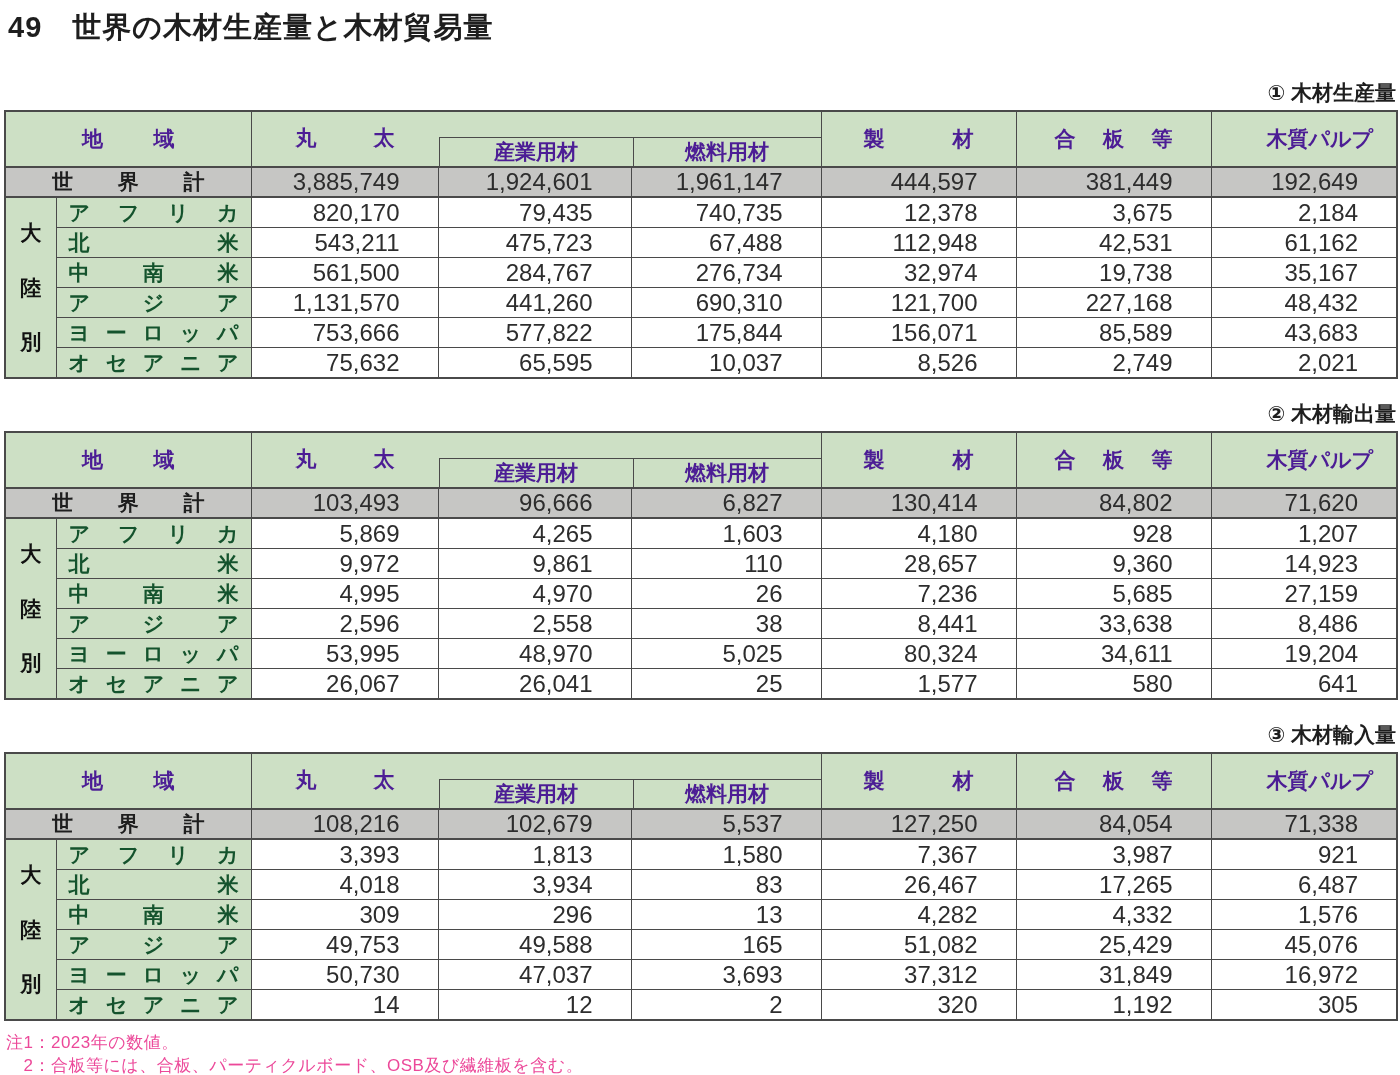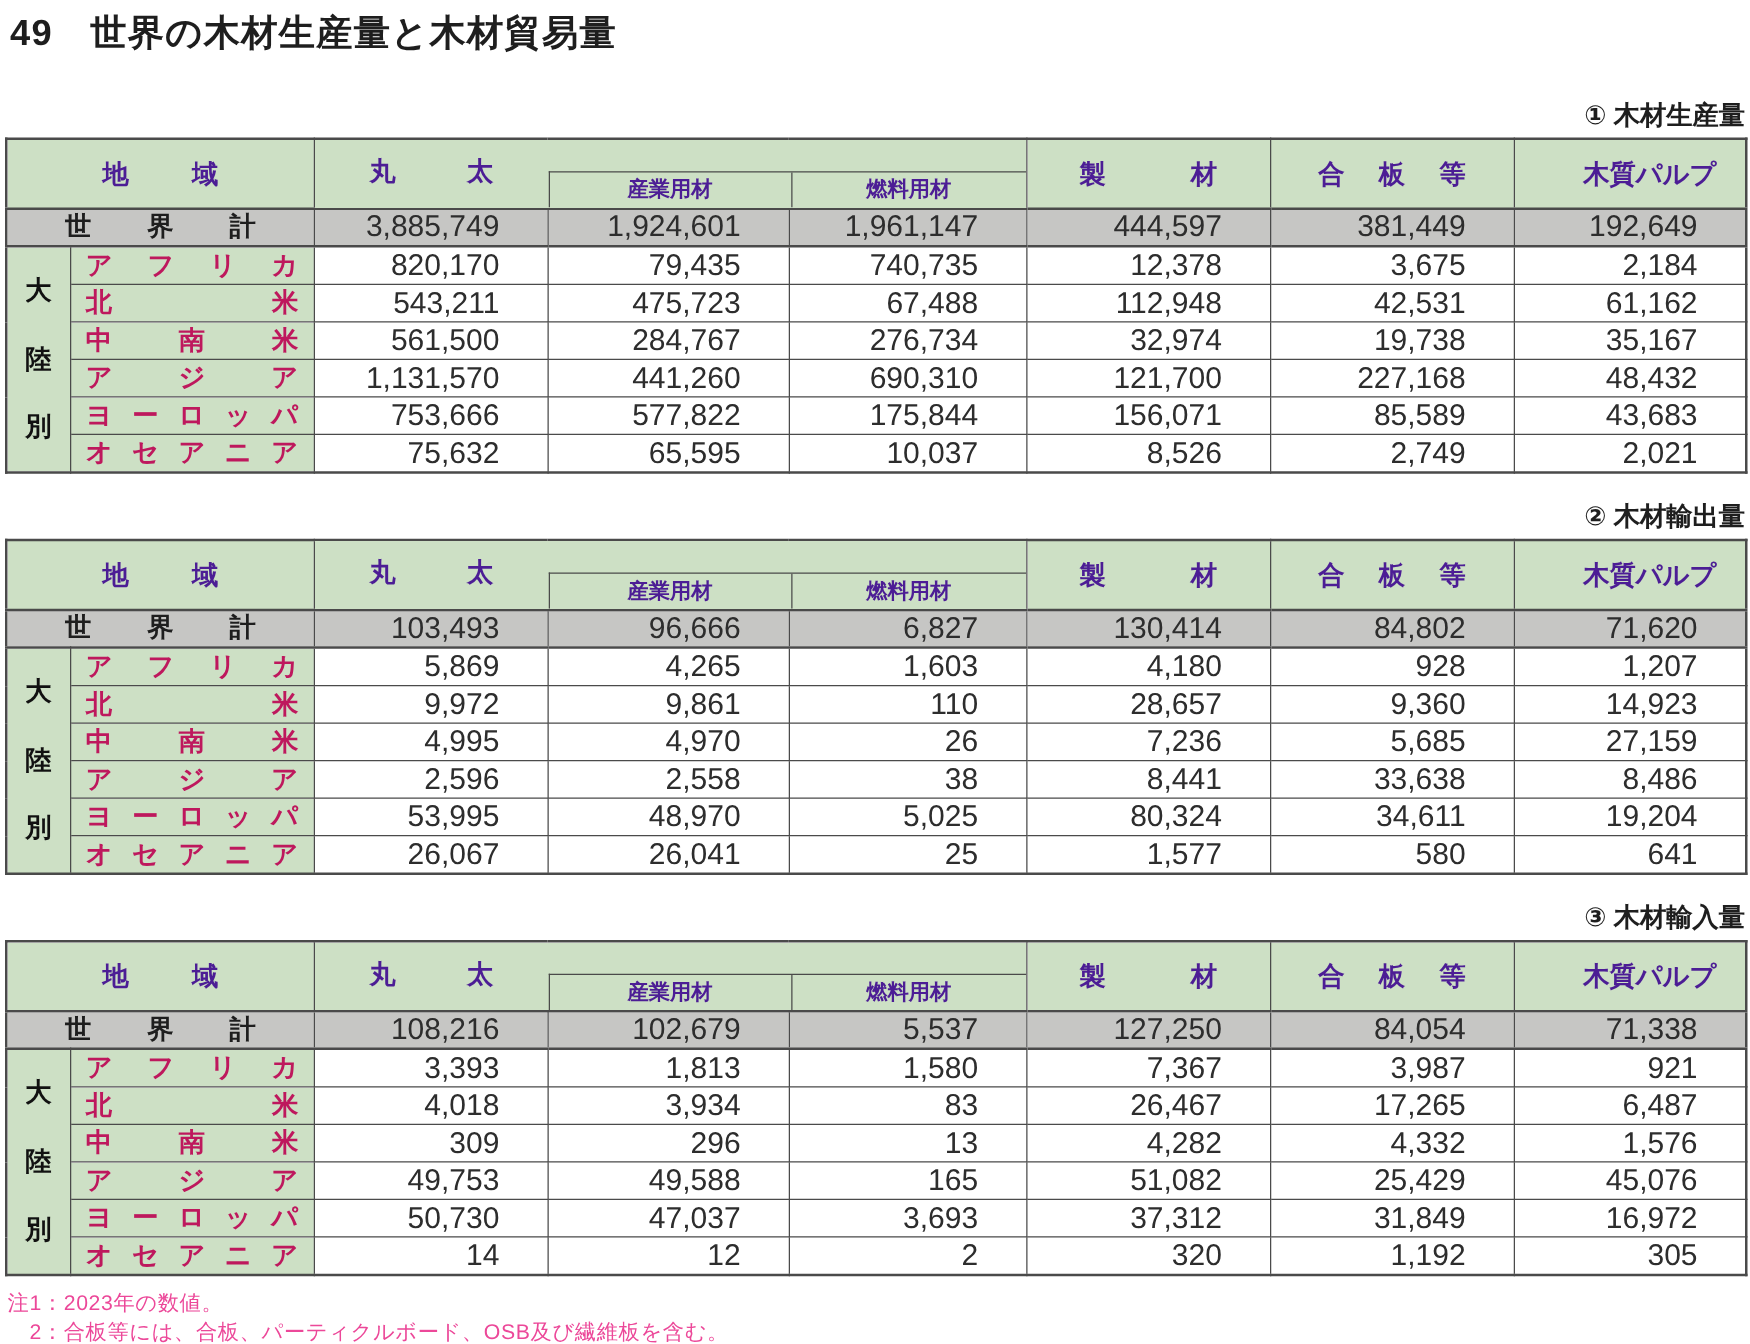--- a/index.html
+++ b/index.html
@@ -47,39 +47,39 @@
   .logs-label{
     position:absolute;left:0;top:0;width:187px;height:100%;
     line-height:52px;text-align:justify;text-align-last:justify;padding:0 44px;
   }
   .sub-box{
     position:absolute;left:187px;right:0;top:46%;bottom:0;
     display:flex;border-top:1px solid var(--bd);border-left:1px solid var(--bd);
   }
   .sub-cell{
     flex:0 0 193px;display:flex;align-items:center;justify-content:center;
-    font-size:17px;font-weight:600;
+    font-size:21px;font-weight:600;
   }
   .sub-cell.sub-right{flex:1 1 auto;border-left:1px solid var(--bd);}
   th.h-sawn{text-align:justify;text-align-last:justify;padding:0 42px;}
   th.h-ply{text-align:justify;text-align-last:justify;padding:0 38px;}
   th.h-pulp{text-align:center;padding-left:32px;}
   
   .stat-table td{height:29px;line-height:29px;font-size:21px;}
   tr.world td{background:var(--grey);height:28px;line-height:28px;border-bottom:2px solid var(--bd);}
   td.world-label{
     font-weight:600;text-align:justify;text-align-last:justify;padding:0 46px;
   }
   td.num{
     text-align:right;padding-right:38px;
     font-size:24px;color:#2d2d2d;font-weight:400;
     font-family:"Liberation Sans","DejaVu Sans",sans-serif;
   }
   td.region{
-    background:var(--green);font-weight:600;color:#be185d;
+    background:var(--green);font-weight:600;color:#14532d;
     text-align:justify;text-align-last:justify;padding:0 12px;margin-top:15px;
   }
   td.continent{
     background:var(--green);vertical-align:middle;padding:6px 0;
   }
   td.continent .c-char{
     display:flex;align-items:center;justify-content:center;
     font-size:21px;font-weight:600;color:#111;height:52px;line-height:52px;
   }
   td.continent .c-wrap{

